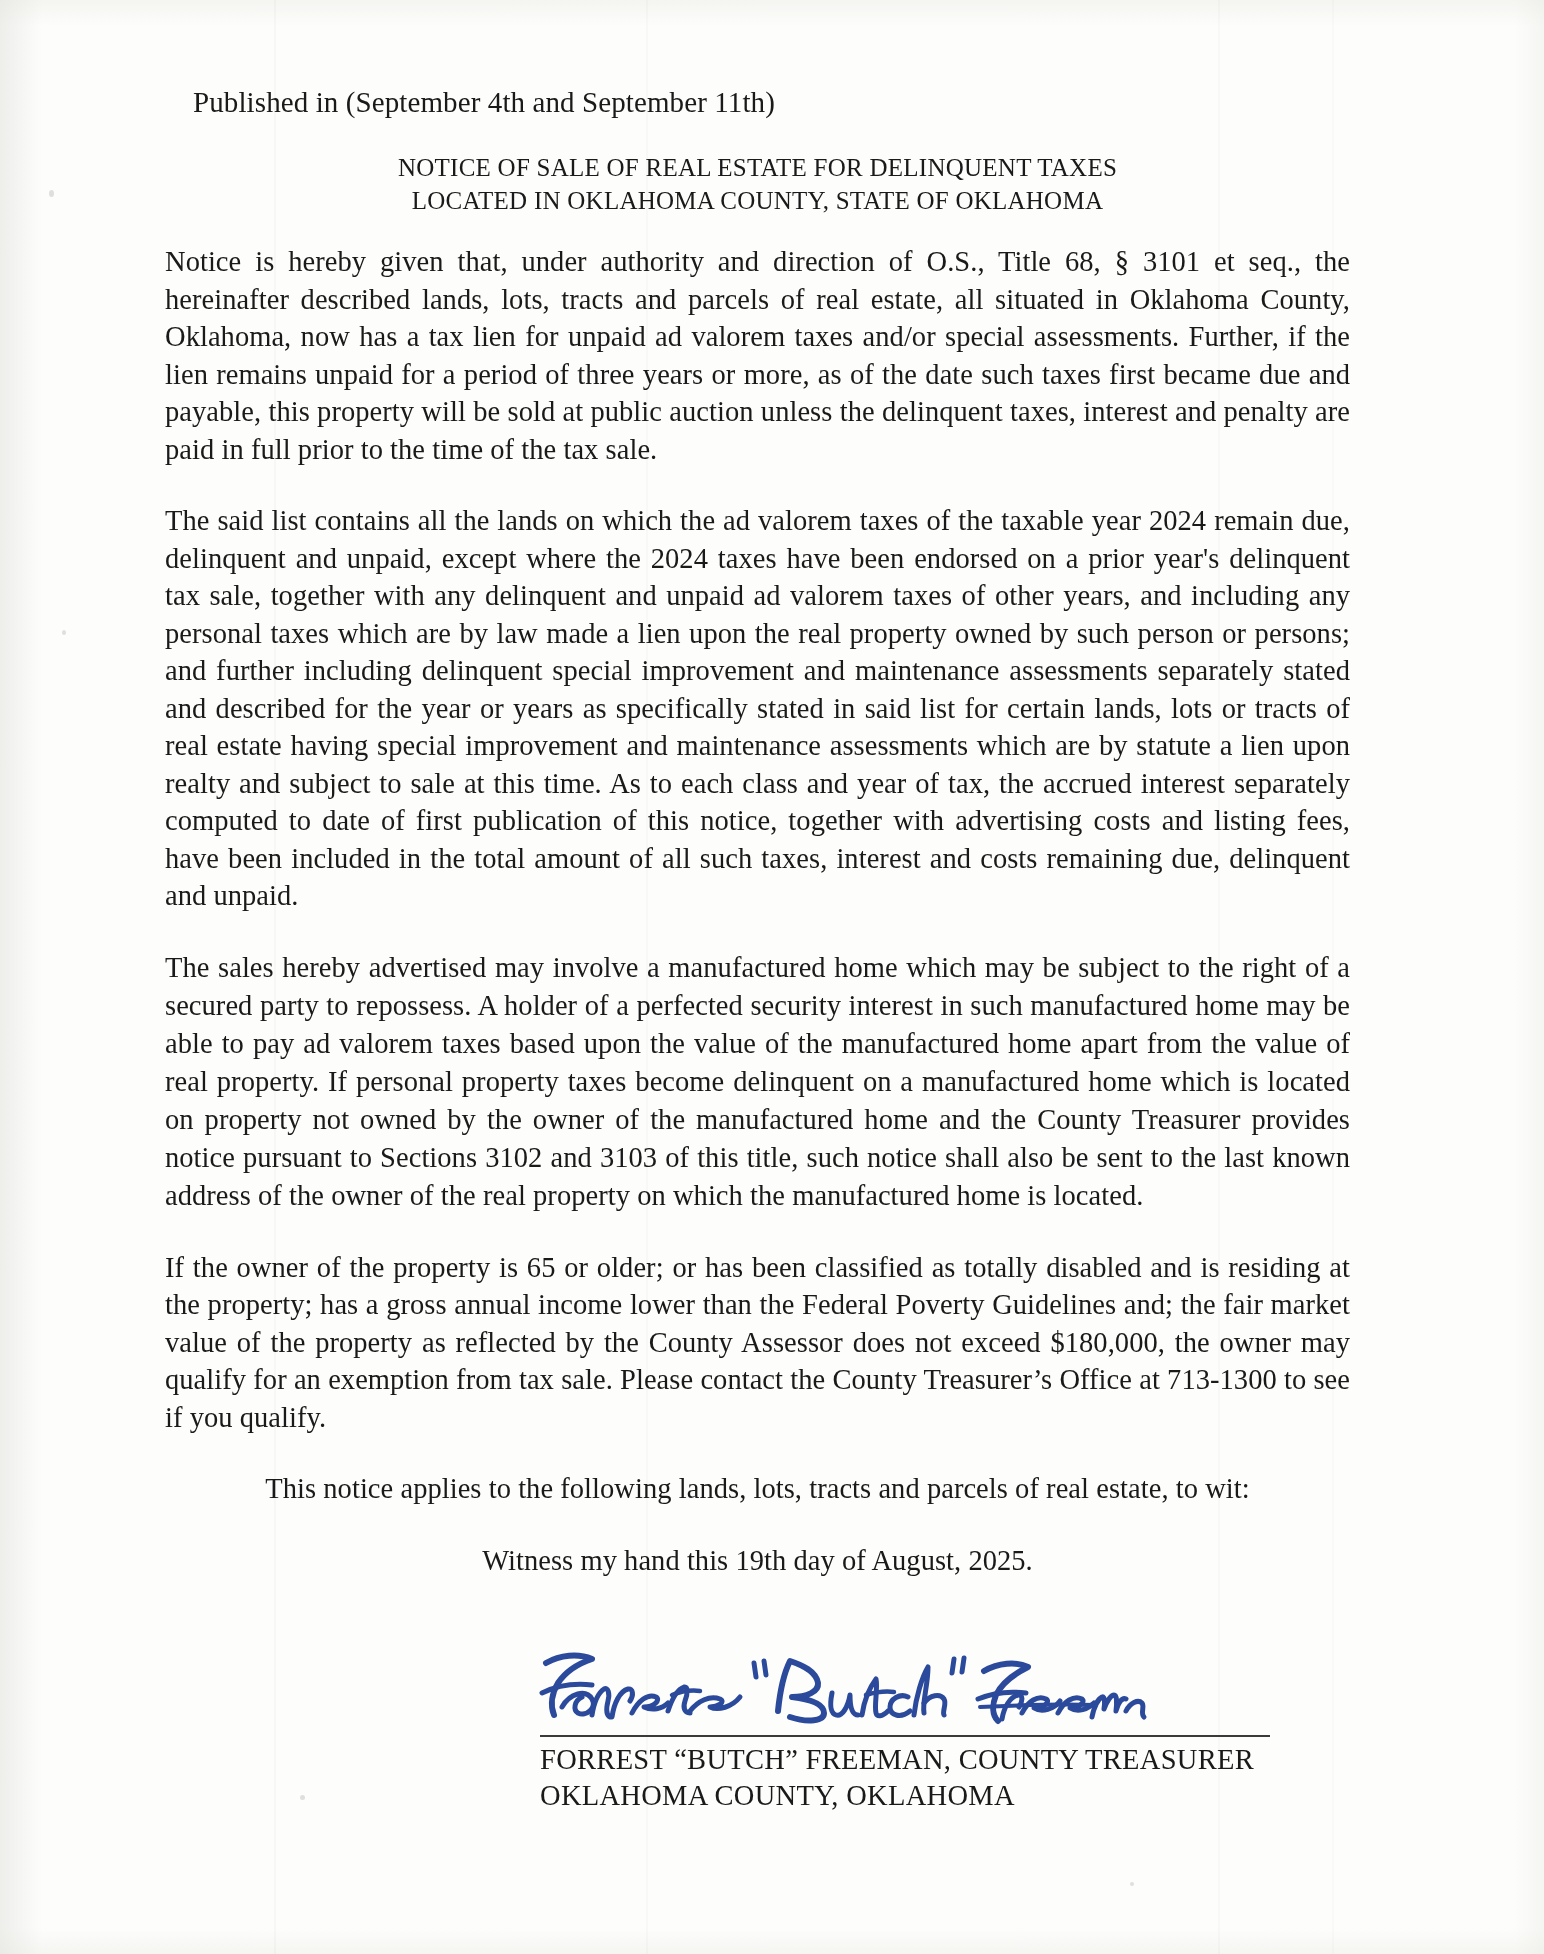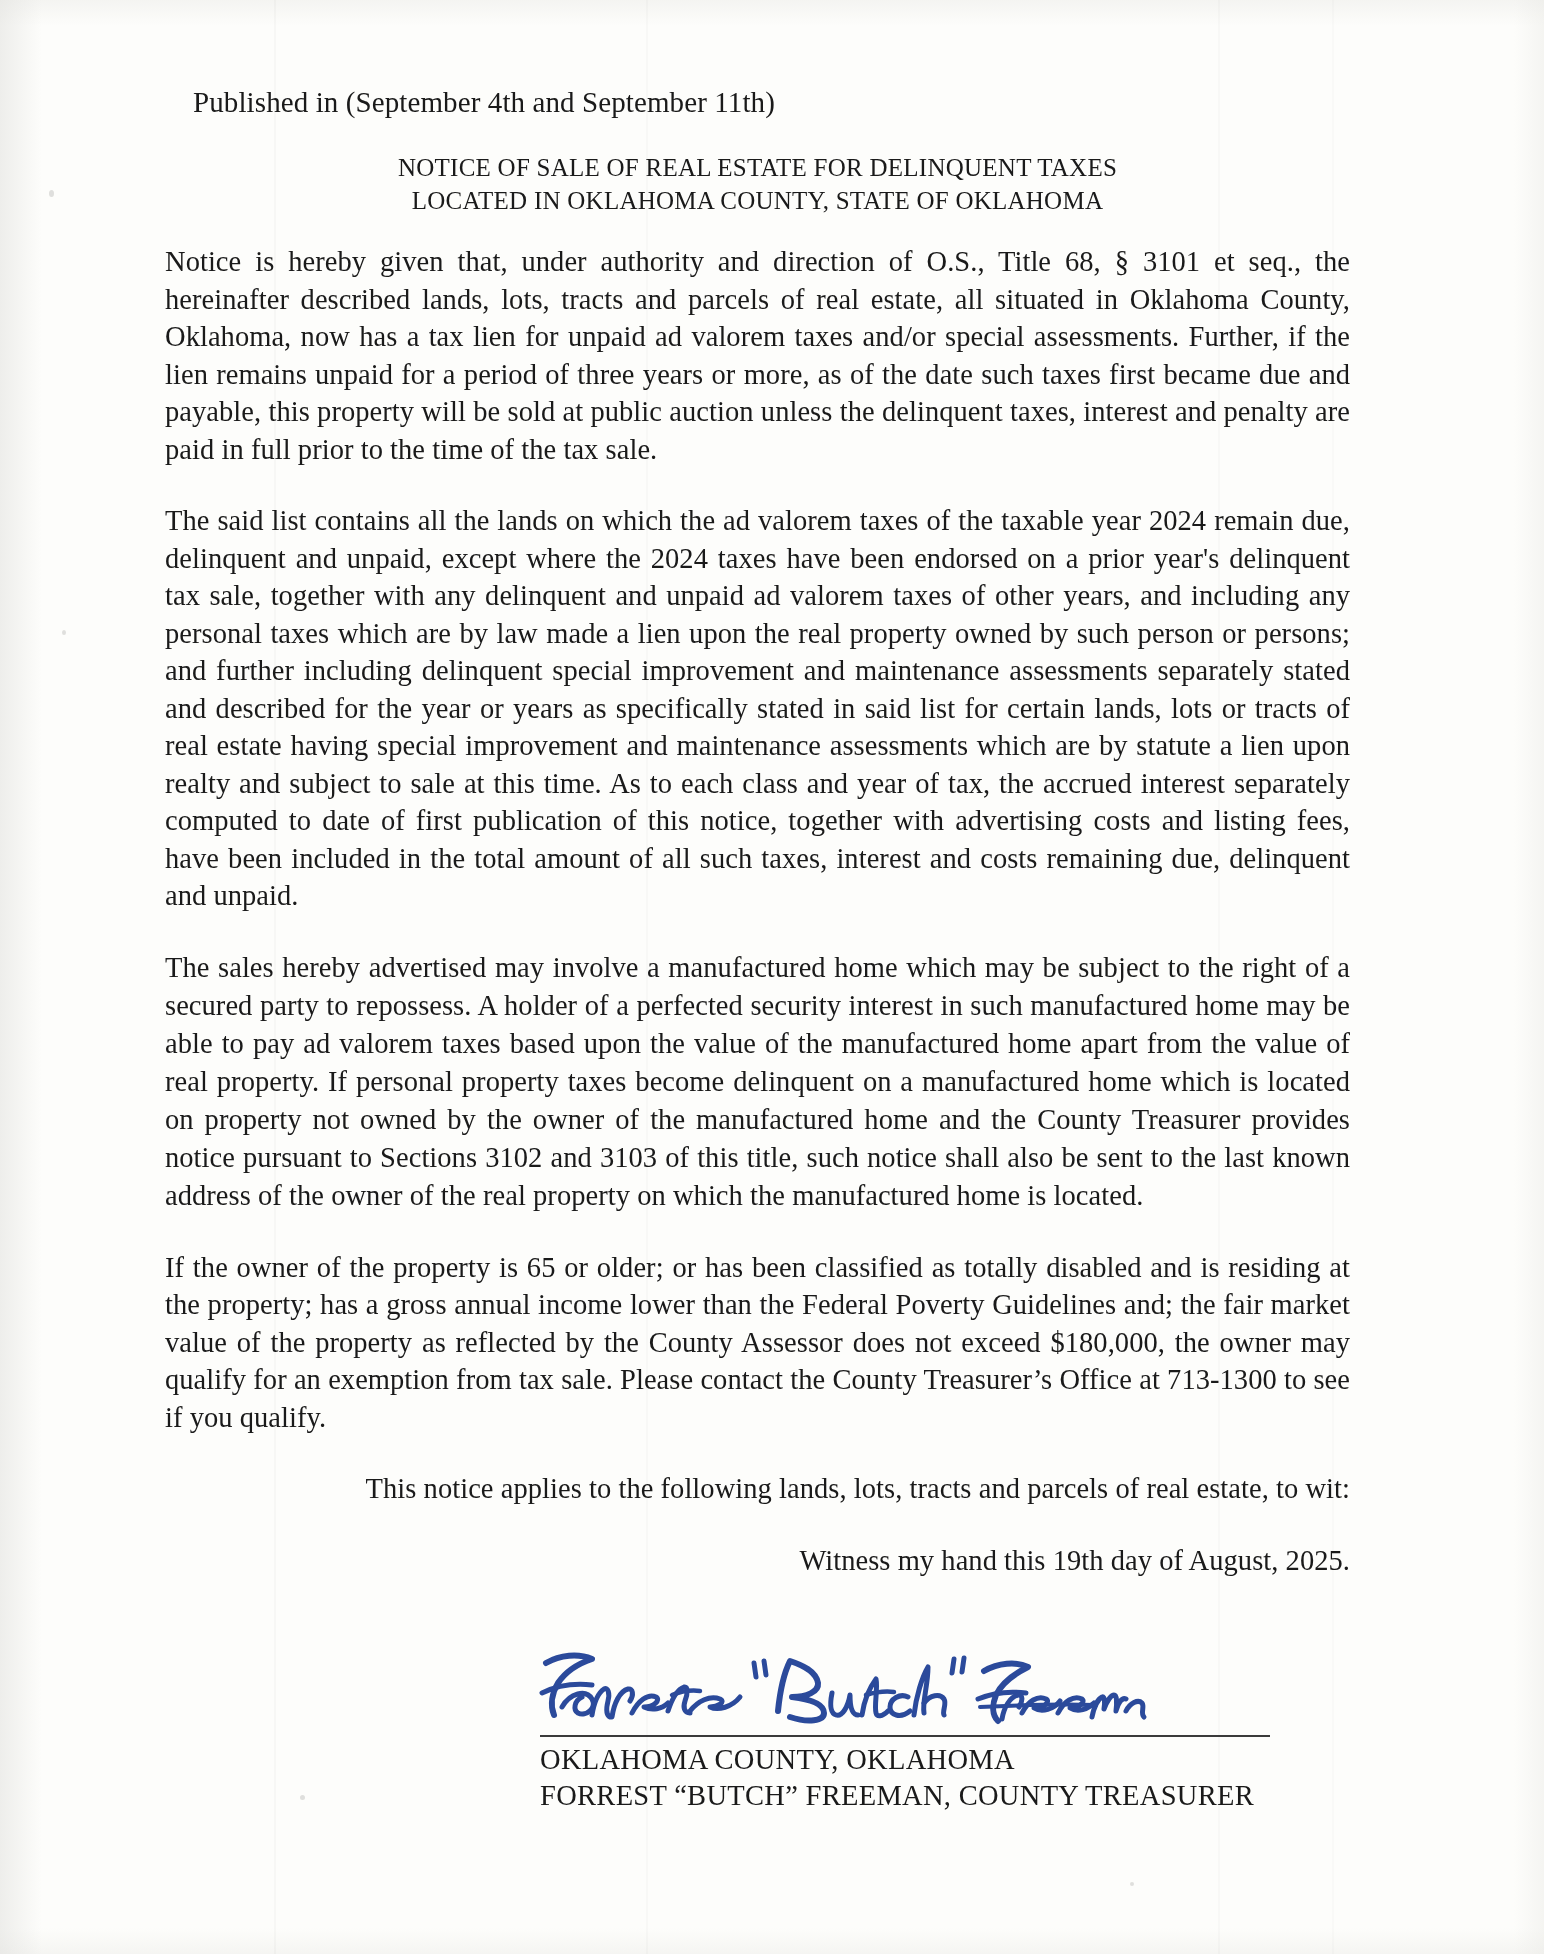--- a/index.html
+++ b/index.html
@@ -79,21 +79,21 @@
   }
 
   p.para {
     margin: 0 0 34px 0;
     text-align: justify;
     text-justify: inter-word;
     font-size: 28.5px;
     line-height: 37.5px;
     letter-spacing: 0.05px;
   }
-  p.para.no-justify { text-align: right; }
+  p.para.no-justify { text-align: center; }
 
   p.para.spaced-wide { line-height: 38px; }
 
   .notice-applies { margin-bottom: 36px; }
   .witness { margin-bottom: 0; }
 
   
   .signature-area {
     position: absolute;
     left: 540px;
@@ -207,18 +207,18 @@
           <path d="M586 66 C 590 58, 598 54, 602 58 C 605 62, 600 68, 604 72" stroke-width="5"></path>
 
           <path d="M440 62 C 480 60, 520 59, 556 60" stroke-width="4"></path>
         </g>
       </svg>
     </div>
 
     <div class="signature-rule"></div>
 
     <div class="signature-name">
+      <span class="sig-line">FORREST “BUTCH” FREEMAN, COUNTY TREASURER</span>
       <span class="sig-line">OKLAHOMA COUNTY, OKLAHOMA</span>
-      <span class="sig-line">FORREST “BUTCH” FREEMAN, COUNTY TREASURER</span>
     </div>
 
   </div>
 </div>
 
 </body></html>

